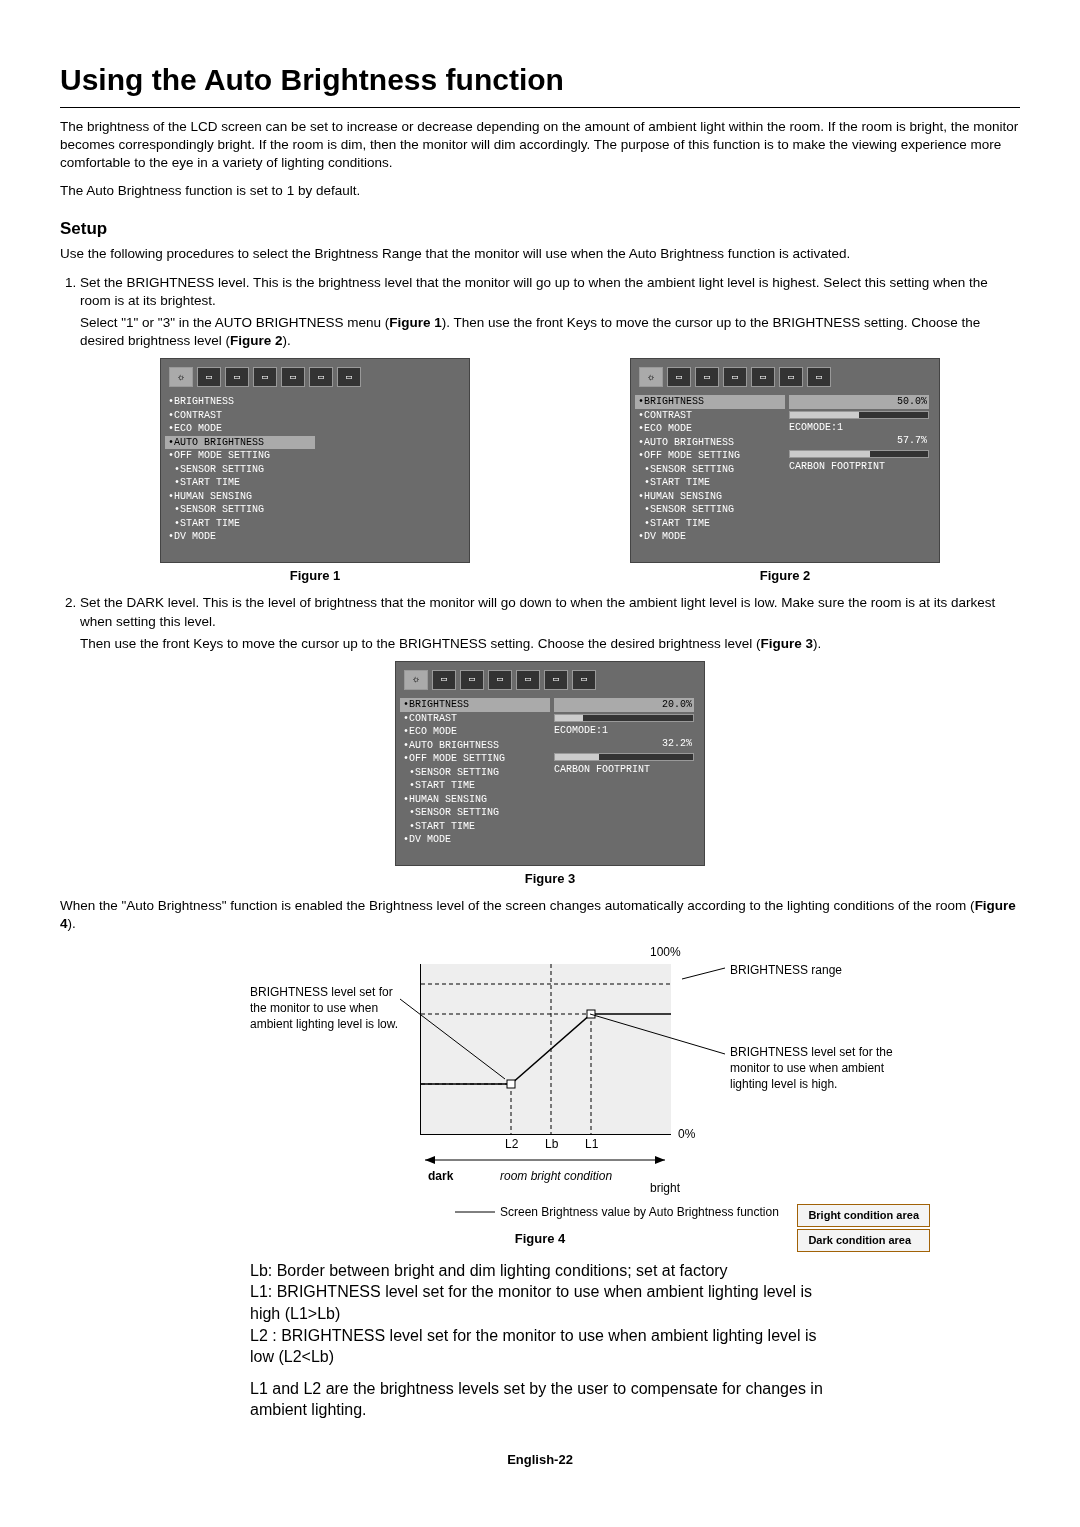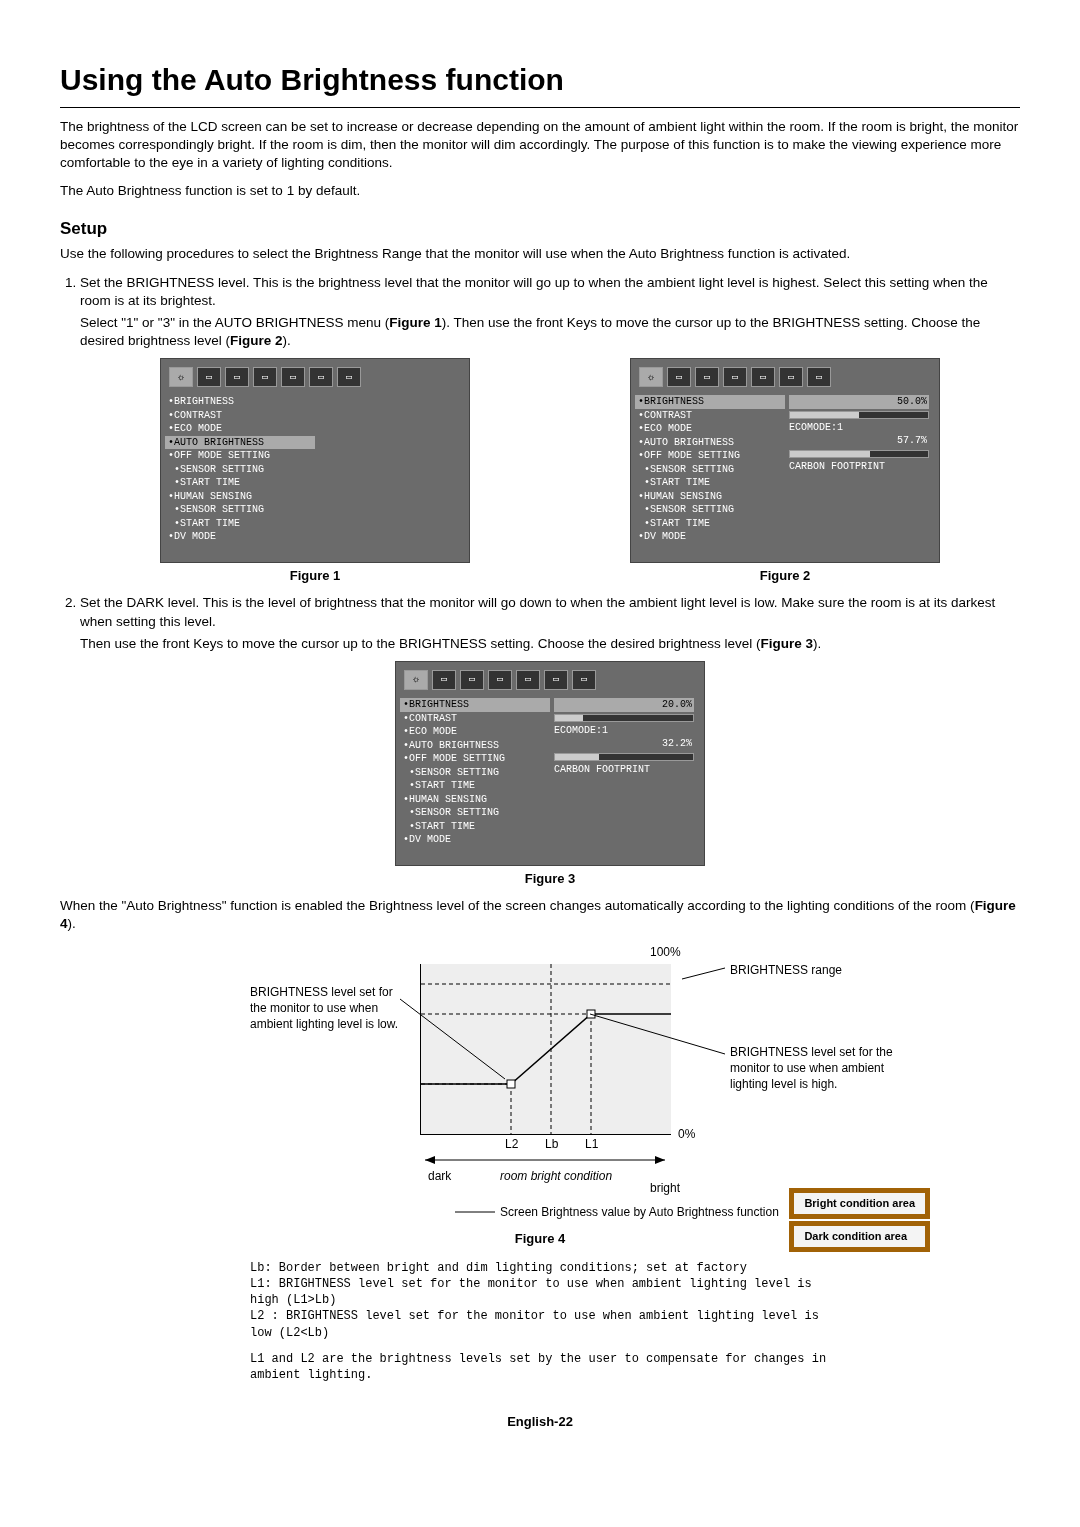--- a/index.html
+++ b/index.html
@@ -47,22 +47,22 @@
   .osd-menu .hl, .osd-right .hl { background: #aaa; color: #000; }
   .osd-right { width: 140px; padding-left: 4px; }
   .osd-right .line { display: flex; justify-content: space-between; padding: 0 2px; align-items: center; }
   .osd-right .bar { height: 6px; background: #333; border: 1px solid #999; margin: 2px 0; position: relative; }
   .osd-right .bar > span { display:block; height:100%; background:#ccc; }
   .fig4 { position: relative; width: 700px; height: 280px; margin: 10px auto 0 auto; }
   .plot { position: absolute; left: 230px; top: 20px; width: 250px; height: 170px; background: #eee; border-left: 1px solid #000; border-bottom: 1px solid #000; }
   .lbl { position:absolute; font-size: 12px; }
   .footer { text-align: center; font-weight: bold; margin-top: 30px; font-size: 13px; }
   .legend { position: absolute; right: -40px; bottom: -30px; font-size: 11px; }
-  .legend .lg { border: 5px solid #a16207; padding: 3px 10px; margin: 2px 0; background:#f4f4f4;}
-  .notes { width: 580px; margin: 12px auto 0 auto; font-size: 12px; font-family: Liberation Mono, monospace; }
+  .legend .lg { border: 1px solid #a16207; padding: 3px 10px; margin: 2px 0; background:#f4f4f4;}
+  .notes { width: 580px; margin: 12px auto 0 auto; font-size: 16px; }
 </style>
 </head>
 <body>
 
 <h1>Using the Auto Brightness function</h1>
 <hr class="titlebar">
 
 <p>The brightness of the LCD screen can be set to increase or decrease depending on the amount of ambient light within the room. If the room is bright, the monitor becomes correspondingly bright. If the room is dim, then the monitor will dim accordingly. The purpose of this function is to make the viewing experience more comfortable to the eye in a variety of lighting conditions.</p>
 <p>The Auto Brightness function is set to 1 by default.</p>
 
@@ -234,21 +234,21 @@
       <rect x="166" y="46" width="8" height="8" fill="#fff" stroke="#000"></rect>
       <polygon points="250,15 250,25 258,20" fill="#000"></polygon>
       <polygon points="250,165 250,175 258,170" fill="#000"></polygon>
     </svg>
   </div>
   <span class="lbl" style="left:460px; top:0px;">100%</span>
   <span class="lbl" style="left:488px; top:182px;">0%</span>
   <span class="lbl" style="left:315px; top:192px;">L2</span>
   <span class="lbl" style="left:355px; top:192px;">Lb</span>
   <span class="lbl" style="left:395px; top:192px;">L1</span>
-  <span class="lbl" style="left:238px; top:224px;">dark</span>
+  <span class="lbl" style="left:238px; top:224px;font-weight:bold;">dark</span>
   <span class="lbl" style="left:310px; top:224px; font-style:italic;">room bright condition</span>
   <span class="lbl" style="left:460px; top:236px;">bright</span>
 
   <span class="lbl" style="left:60px; top:40px; width:150px;">BRIGHTNESS level set for the monitor to use when ambient lighting level is low.</span>
   <span class="lbl" style="left:540px; top:18px;">BRIGHTNESS range</span>
   <span class="lbl" style="left:540px; top:100px; width:170px;">BRIGHTNESS level set for the monitor to use when ambient lighting level is high.</span>
 
   <svg width="700" height="280" style="position:absolute;left:0;top:0;pointer-events:none">
     <line x1="210" y1="55" x2="315" y2="135" stroke="#000"></line>
     <line x1="535" y1="24" x2="492" y2="35" stroke="#000"></line>

